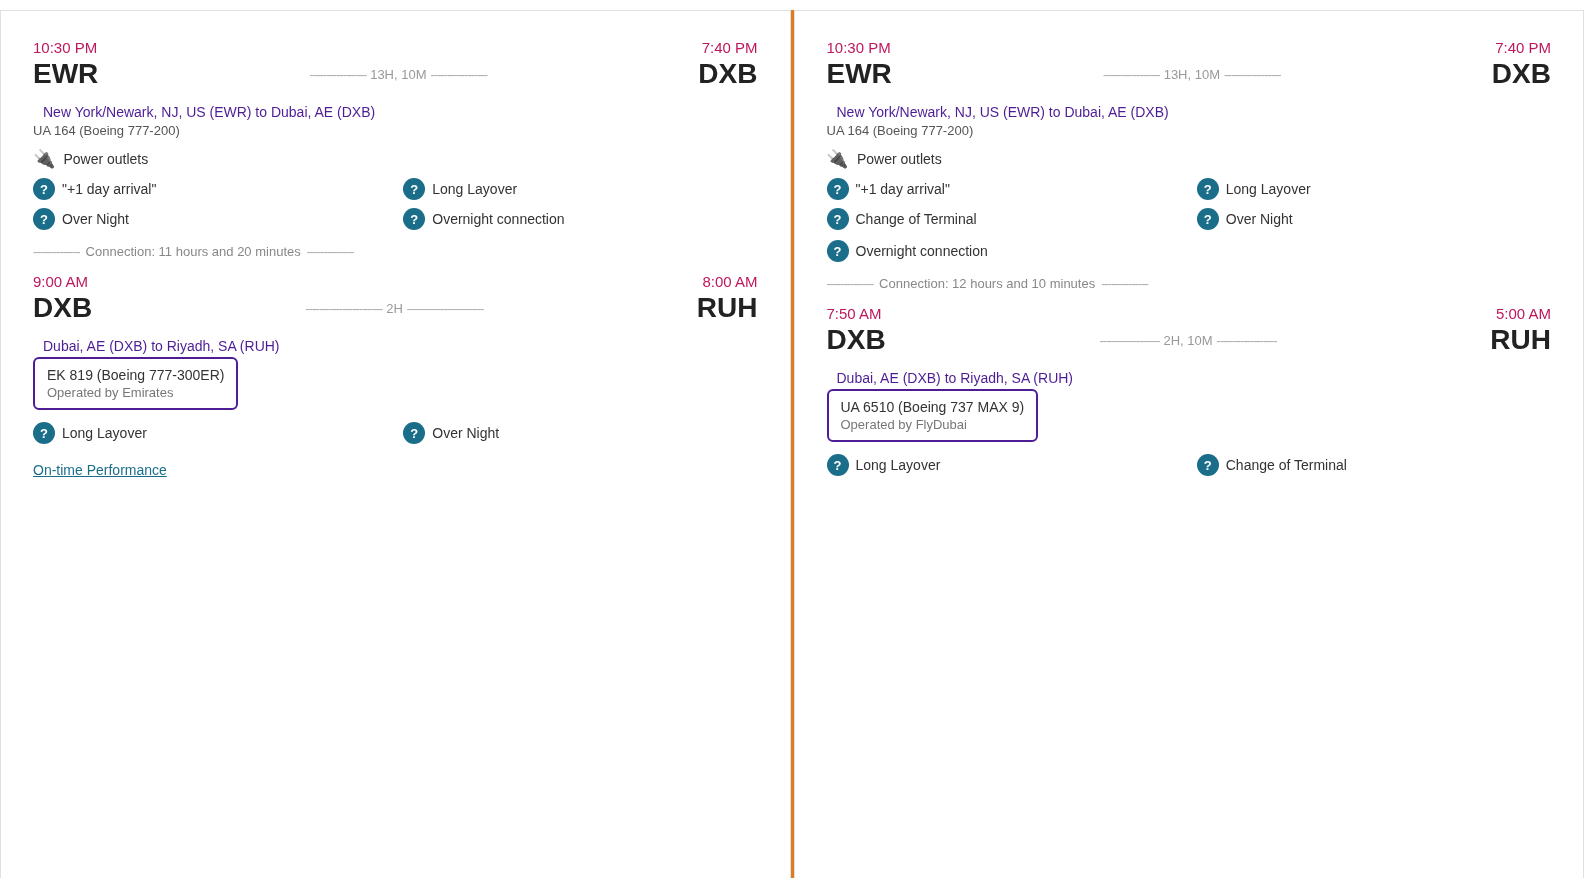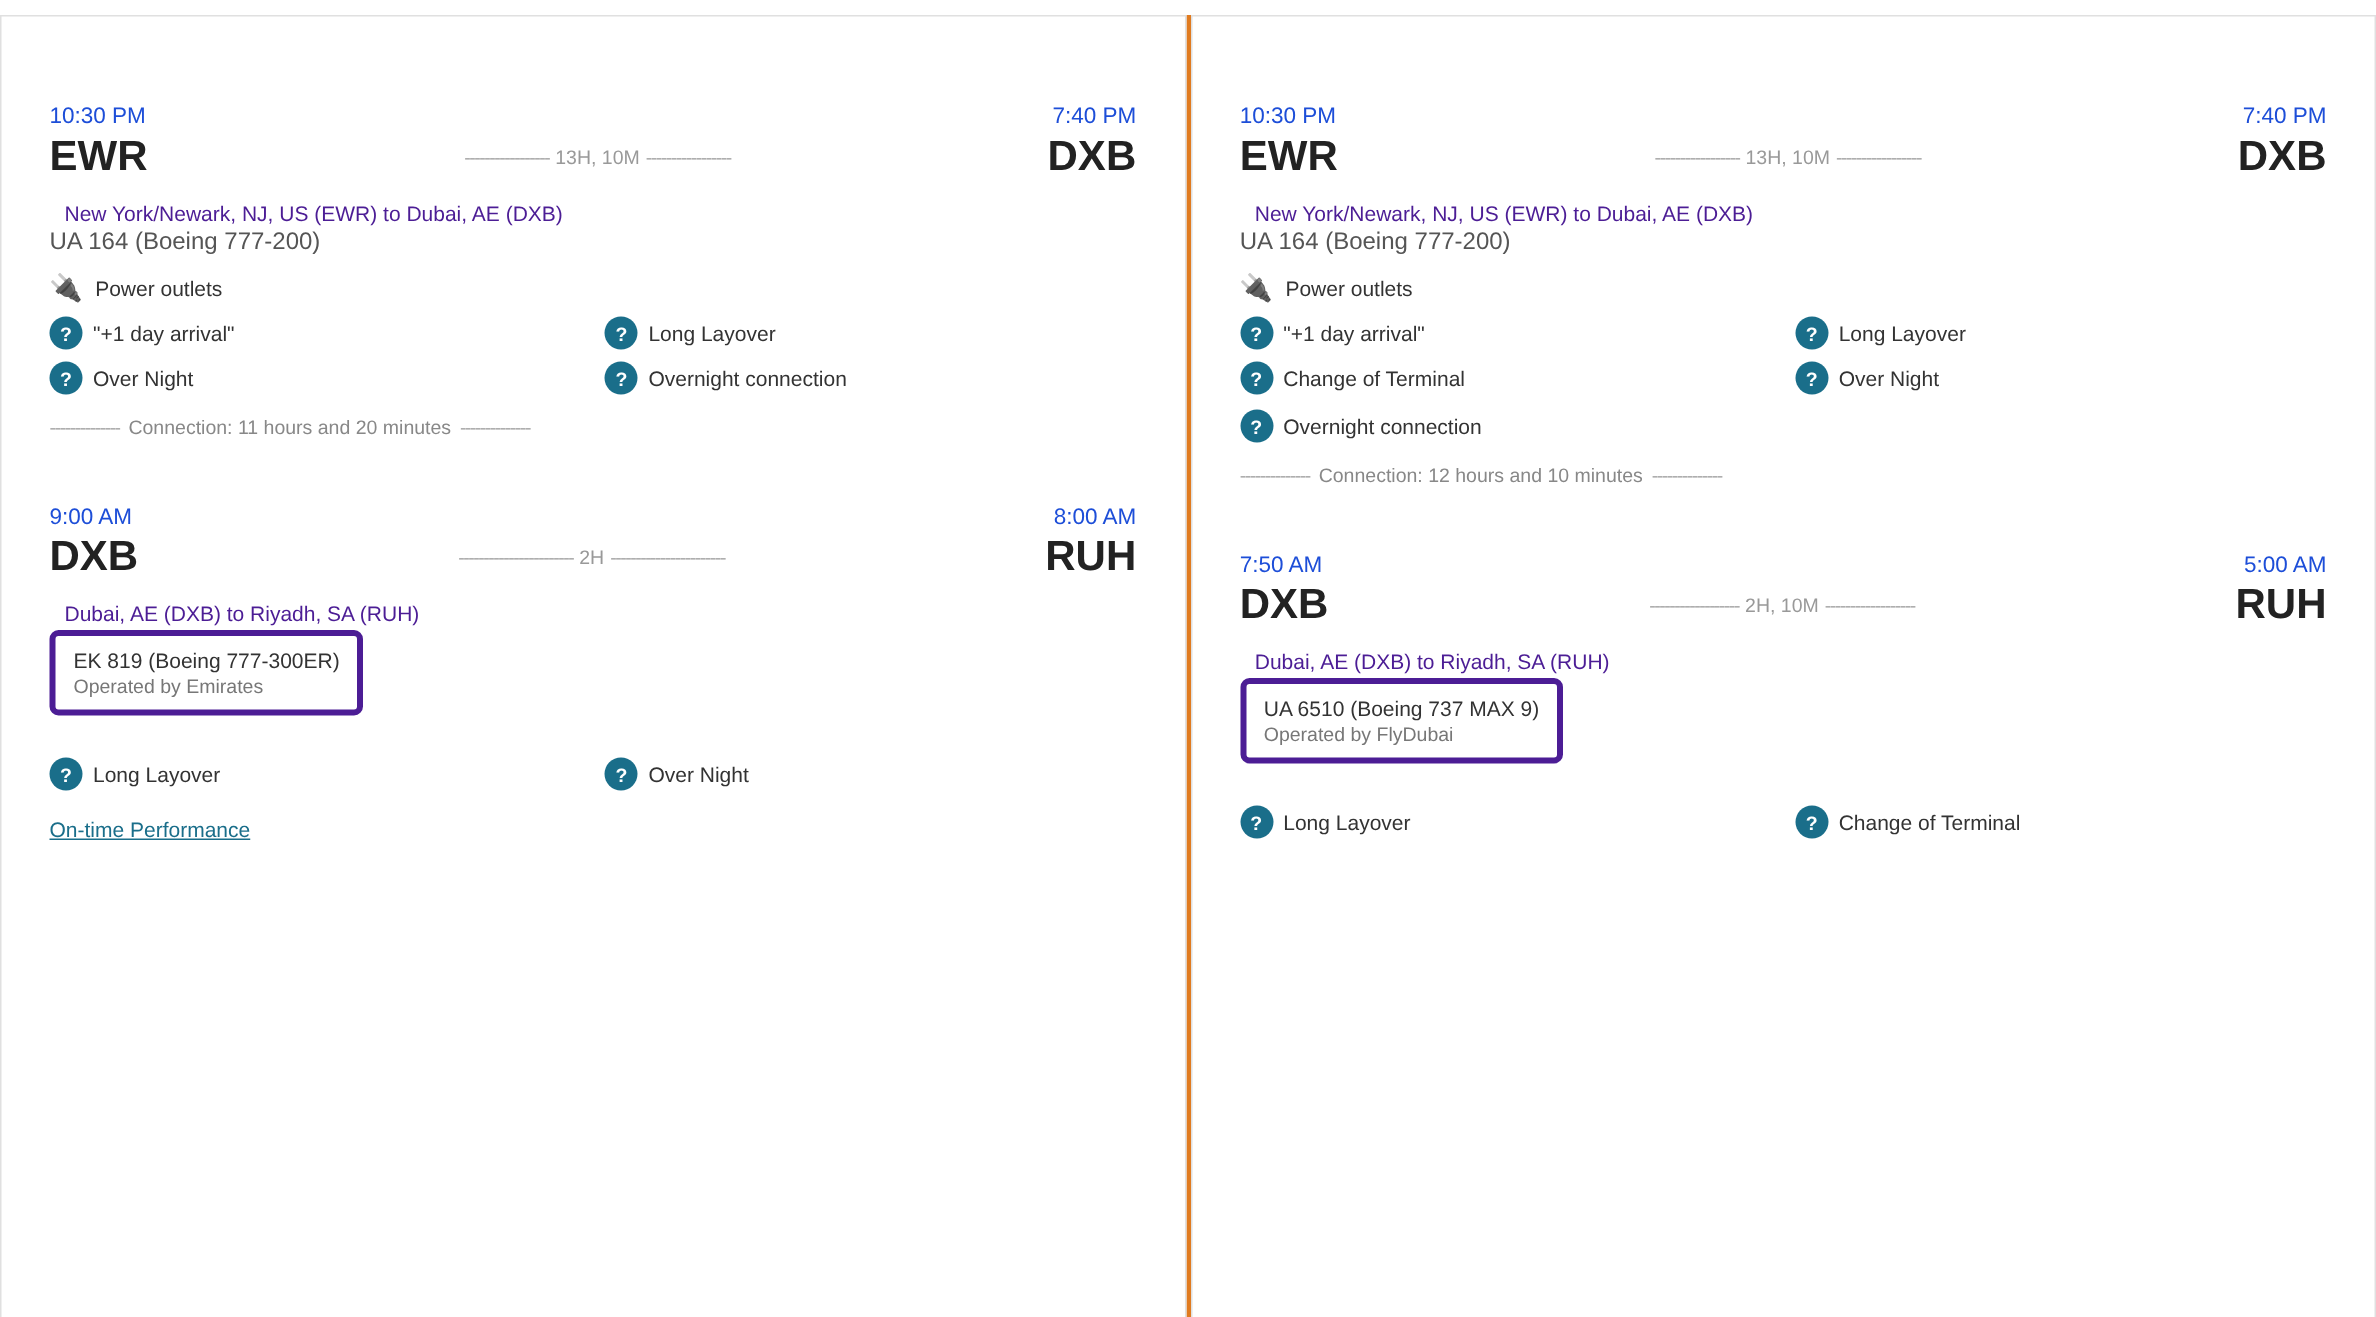--- a/index.html
+++ b/index.html
@@ -30,23 +30,22 @@
       flex-shrink: 0;
     }
     .flight-header {
       display: flex;
       justify-content: space-between;
       align-items: flex-start;
       margin-bottom: 2px;
     }
     .flight-time {
       font-size: 15px;
-      color: #1d4ed8;
+      color: #be185d;
       font-weight: 400;
-      margin-top: 30px;
     }
     .flight-airports {
       display: flex;
       justify-content: space-between;
       align-items: center;
       margin-bottom: 14px;
     }
     .airport-code {
       font-size: 28px;
       font-weight: 700;
@@ -66,21 +65,21 @@
       letter-spacing: -1px;
     }
     .route-desc {
       font-size: 14px;
       font-weight: 400;
       color: #4c1d95;
       margin-bottom: 3px;
       margin-left: 10px;
     }
     .flight-number {
-      font-size: 16px;
+      font-size: 13px;
       color: #555;
       margin-bottom: 10px;
     }
     .amenity-row {
       display: flex;
       align-items: center;
       gap: 8px;
       margin-bottom: 8px;
     }
     .power-icon {
@@ -125,25 +124,25 @@
       gap: 6px;
       margin: 14px 0;
       color: #888;
       font-size: 13px;
     }
     .connection-dash {
       color: #aaa;
       letter-spacing: -1px;
     }
     .highlighted-box {
-      border: 4px solid #4c1d95;
+      border: 2px solid #4c1d95;
       border-radius: 6px;
       padding: 8px 12px;
       display: inline-block;
-      margin-bottom: 28px;
+      margin-bottom: 12px;
     }
     .highlighted-box .flight-number-text {
       font-size: 14px;
       color: #333;
       margin-bottom: 2px;
     }
     .highlighted-box .operated-by {
       font-size: 13px;
       color: #777;
     }

